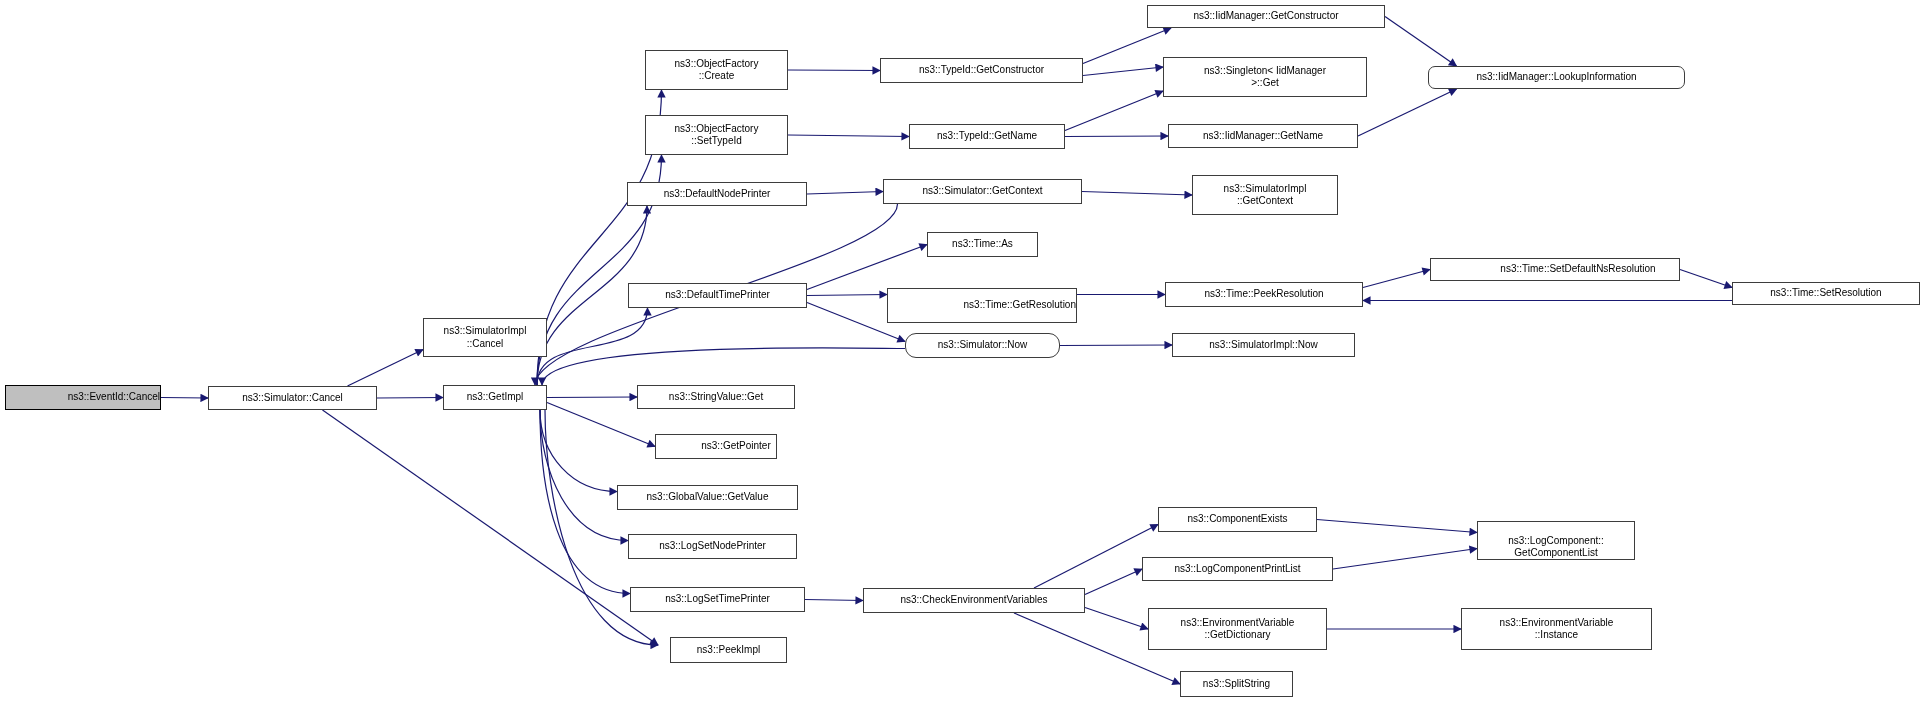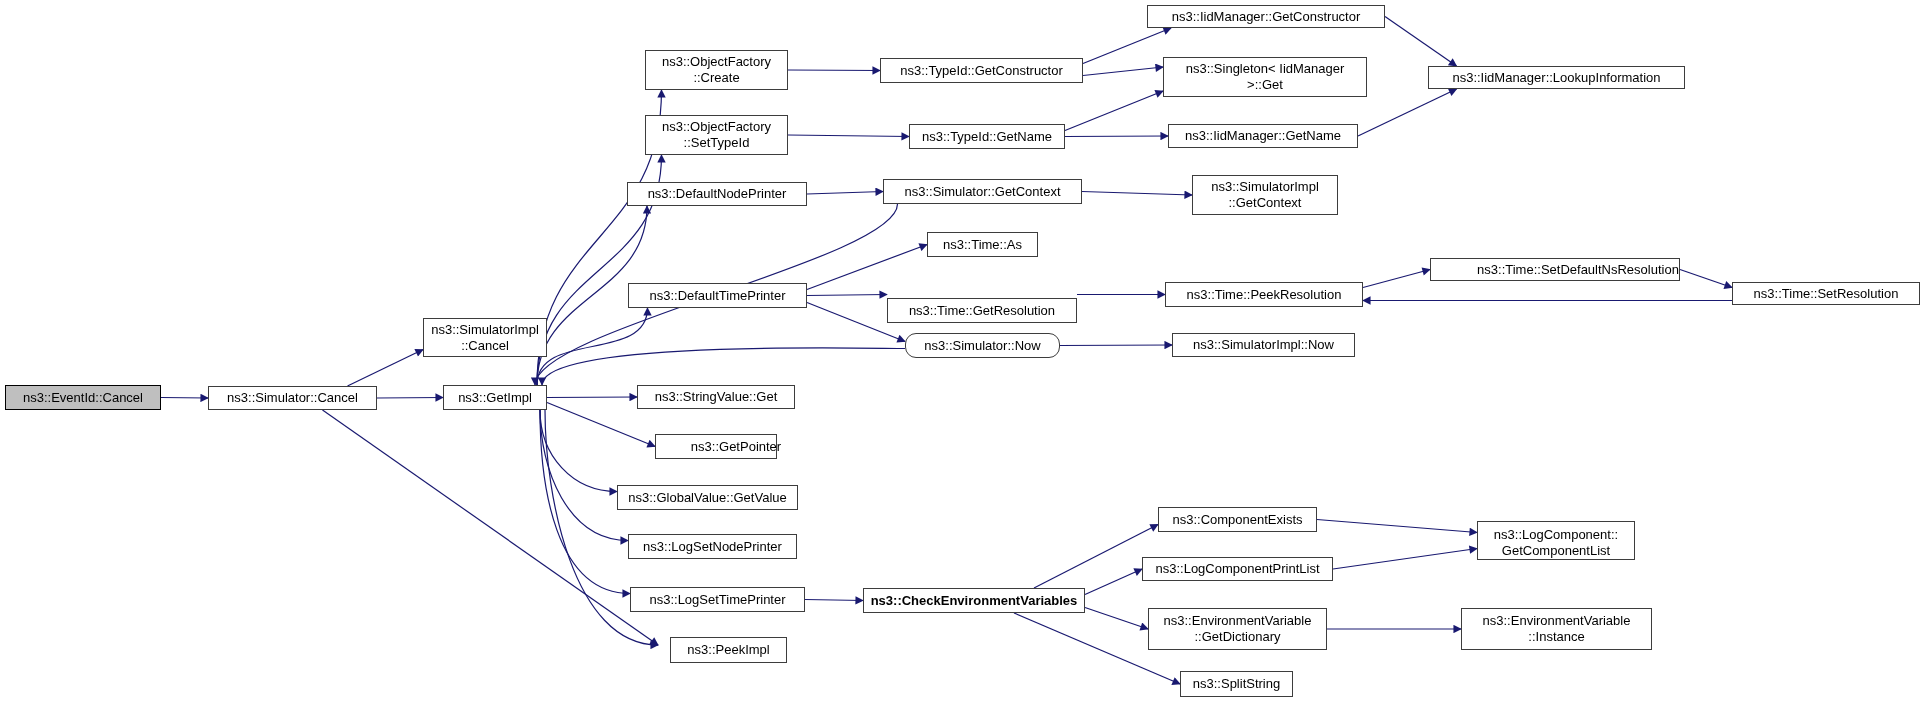--- a/index.html
+++ b/index.html
@@ -15,31 +15,32 @@
   .edge { fill: none; stroke: var(--edge-color, #191970); stroke-width: 1.2; }
   .node {
     position: absolute;
     box-sizing: border-box;
     background: var(--node-fill, #ffffff);
     border: 1px solid var(--node-border, #3d3d3d);
     display: flex;
     flex-direction: column;
     align-items: center;
     justify-content: center;
-    font-size: 13px;
+    font-size: 10px;
     line-height: 1.22;
     color: #000000;
     white-space: nowrap;
     z-index: 2;
     cursor: pointer;
   }
   .node.root {
     background: var(--root-fill, #bfbfbf);
     border: 1.5px solid #000000;
     cursor: default;
+    align-items: flex-end;
   }
   .node span { display: block; text-align: center; }
 </style>
 </head>
 <body>
 
 <div id="canvas">
   <svg id="edge-layer" width="1921" height="707" xmlns="http://www.w3.org/2000/svg">
     <defs>
       <marker id="arrow" viewBox="0 0 10 10" refX="9" refY="5" markerWidth="9" markerHeight="7" orient="auto-start-reverse">
@@ -113,21 +114,21 @@
     <div class="node" style="left: 880px; top: 58px; width: 203px; height: 25px;">
       <span>ns3::TypeId::GetConstructor</span>
     </div>
     <div class="node" style="left: 1147px; top: 5px; width: 238px; height: 23px;">
       <span>ns3::IidManager::GetConstructor</span>
     </div>
     <div class="node" style="left: 1163px; top: 57px; width: 204px; height: 40px;">
       <span>ns3::Singleton&lt; IidManager</span>
       <span>&gt;::Get</span>
     </div>
-    <div class="node" style="left: 1428px; top: 66px; width: 257px; height: 23px;">
+    <div class="node" style="left: 1428px; top: 66px; width: 257px; height: 23px; border-radius: 7px;">
       <span>ns3::IidManager::LookupInformation</span>
     </div>
     <div class="node" style="left: 909px; top: 124px; width: 156px; height: 25px;">
       <span>ns3::TypeId::GetName</span>
     </div>
     <div class="node" style="left: 1168px; top: 124px; width: 190px; height: 24px;">
       <span>ns3::IidManager::GetName</span>
     </div>
     <div class="node" style="left: 627px; top: 182px; width: 180px; height: 24px;">
       <span>ns3::DefaultNodePrinter</span>
@@ -138,21 +139,21 @@
     <div class="node" style="left: 1192px; top: 175px; width: 146px; height: 40px;">
       <span>ns3::SimulatorImpl</span>
       <span>::GetContext</span>
     </div>
     <div class="node" style="left: 927px; top: 232px; width: 111px; height: 25px;">
       <span>ns3::Time::As</span>
     </div>
     <div class="node" style="left: 628px; top: 283px; width: 179px; height: 25px;">
       <span>ns3::DefaultTimePrinter</span>
     </div>
-    <div class="node" style="left: 887px; top: 298px; width: 190px; height: 25px;">
+    <div class="node" style="left: 887px; top: 288px; width: 190px; height: 35px; align-items: flex-end;">
       <span>ns3::Time::GetResolution</span>
     </div>
     <div class="node" style="left: 1165px; top: 282px; width: 198px; height: 25px;">
       <span>ns3::Time::PeekResolution</span>
     </div>
     <div class="node" style="left: 1430px; top: 258px; width: 250px; height: 23px; padding-left: 46px;">
       <span>ns3::Time::SetDefaultNsResolution</span>
     </div>
     <div class="node" style="left: 1732px; top: 282px; width: 188px; height: 23px;">
       <span>ns3::Time::SetResolution</span>
@@ -174,21 +175,21 @@
     </div>
     <div class="node" style="left: 628px; top: 534px; width: 169px; height: 25px;">
       <span>ns3::LogSetNodePrinter</span>
     </div>
     <div class="node" style="left: 630px; top: 587px; width: 175px; height: 25px;">
       <span>ns3::LogSetTimePrinter</span>
     </div>
     <div class="node" style="left: 658px; top: 637px; width: 117px; height: 26px; margin-left: 12px;">
       <span>ns3::PeekImpl</span>
     </div>
-    <div class="node" style="left: 863px; top: 588px; width: 222px; height: 25px; font-weight: bold;">
+    <div class="node" style="left: 863px; top: 588px; width: 222px; height: 25px;">
       <span>ns3::CheckEnvironmentVariables</span>
     </div>
     <div class="node" style="left: 1158px; top: 507px; width: 159px; height: 25px;">
       <span>ns3::ComponentExists</span>
     </div>
     <div class="node" style="left: 1142px; top: 557px; width: 191px; height: 24px;">
       <span>ns3::LogComponentPrintList</span>
     </div>
     <div class="node" style="left: 1148px; top: 608px; width: 179px; height: 42px;">
       <span>ns3::EnvironmentVariable</span>

